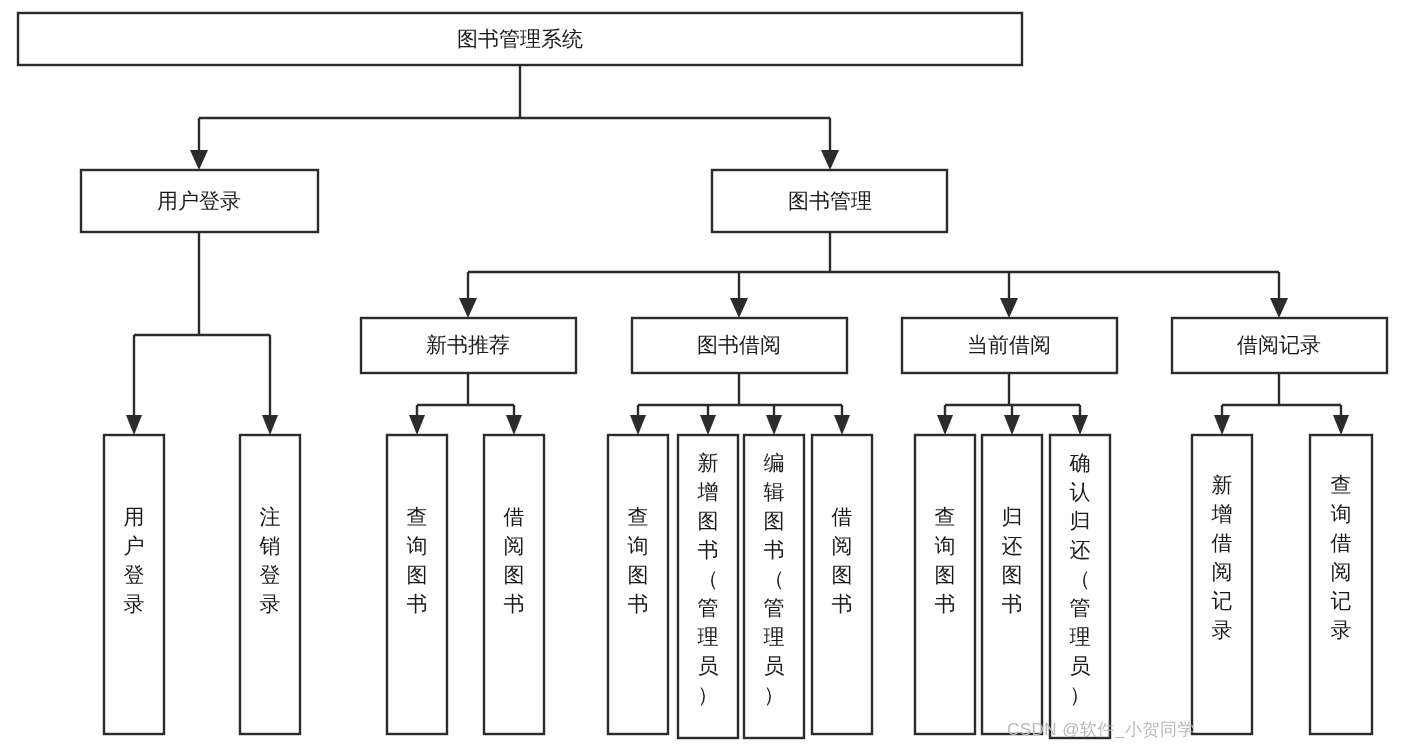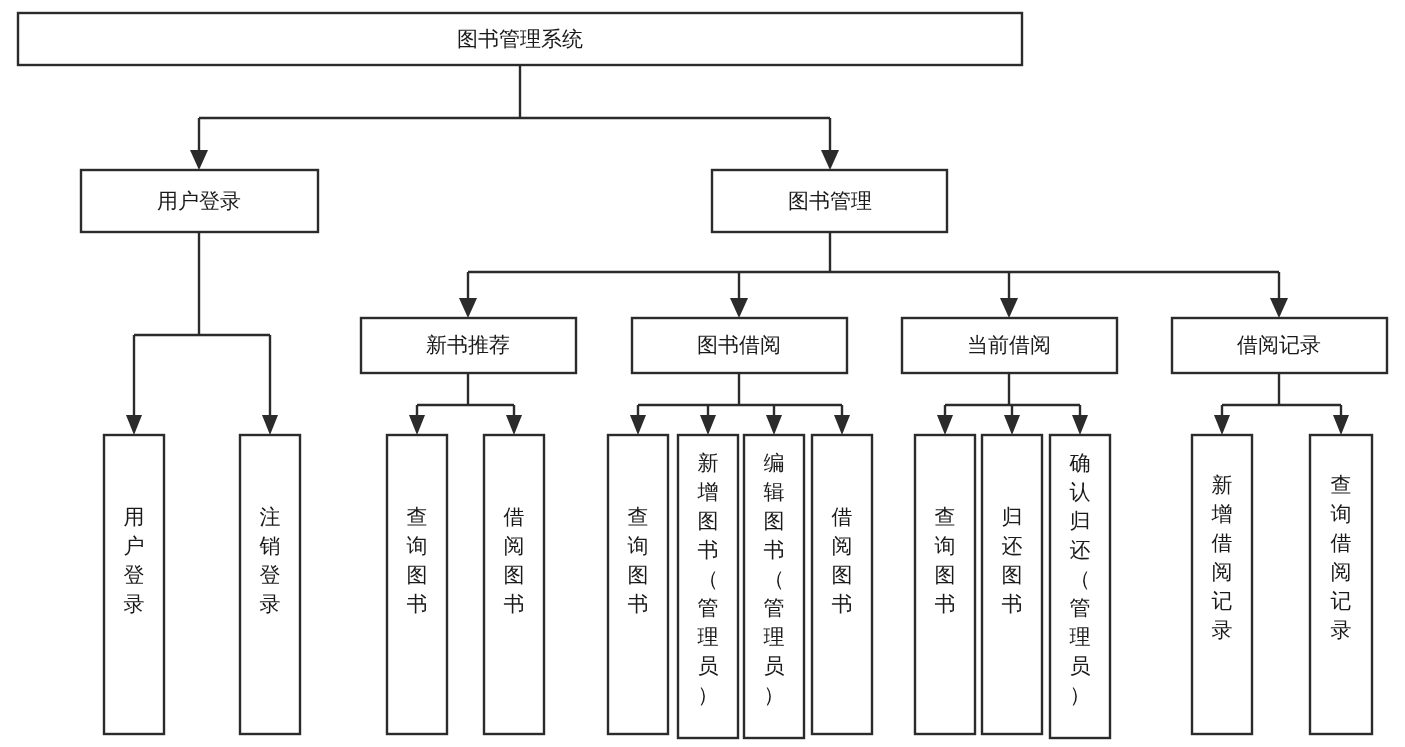--- a/index.html
+++ b/index.html
@@ -219,13 +219,14 @@
       <rect class="node-box" x="1192" y="435" width="60" height="299"></rect>
       <text class="node-label-v" x="1222" y="492"><tspan x="1222" y="492">新</tspan><tspan x="1222" y="521">增</tspan><tspan x="1222" y="550">借</tspan><tspan x="1222" y="579">阅</tspan><tspan x="1222" y="608">记</tspan><tspan x="1222" y="637">录</tspan></text>
     </g>
     <g>
       <rect class="node-box" x="1310" y="435" width="62" height="299"></rect>
       <text class="node-label-v" x="1341" y="492"><tspan x="1341" y="492">查</tspan><tspan x="1341" y="521">询</tspan><tspan x="1341" y="550">借</tspan><tspan x="1341" y="579">阅</tspan><tspan x="1341" y="608">记</tspan><tspan x="1341" y="637">录</tspan></text>
     </g>
 
   </svg>
 
+  <div class="watermark">CSDN @软件_小贺同学</div>
 </div>
 
 </body></html>

